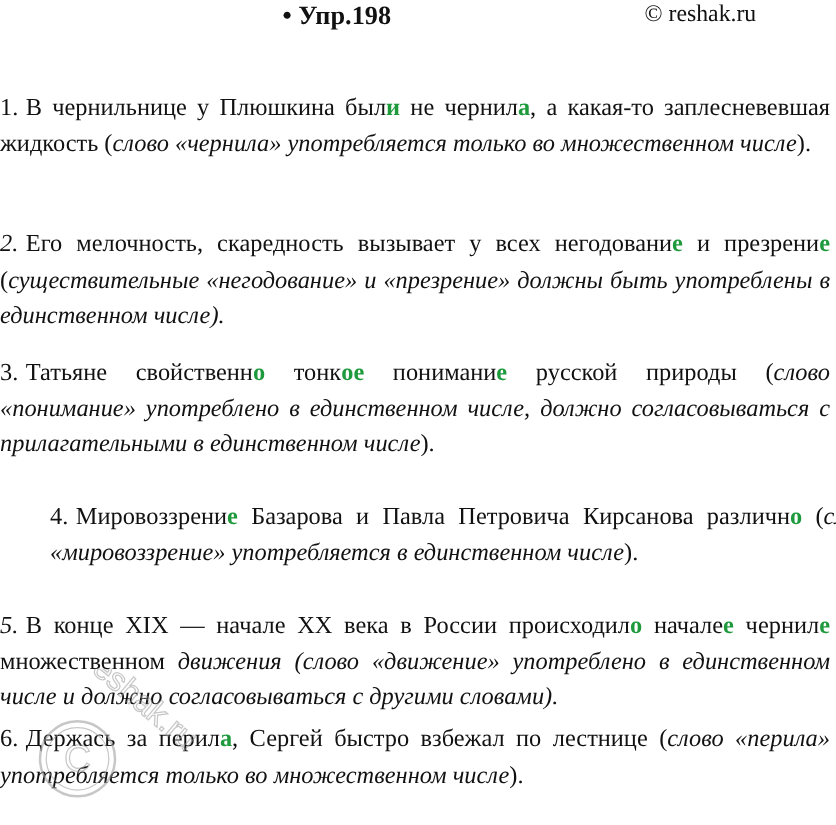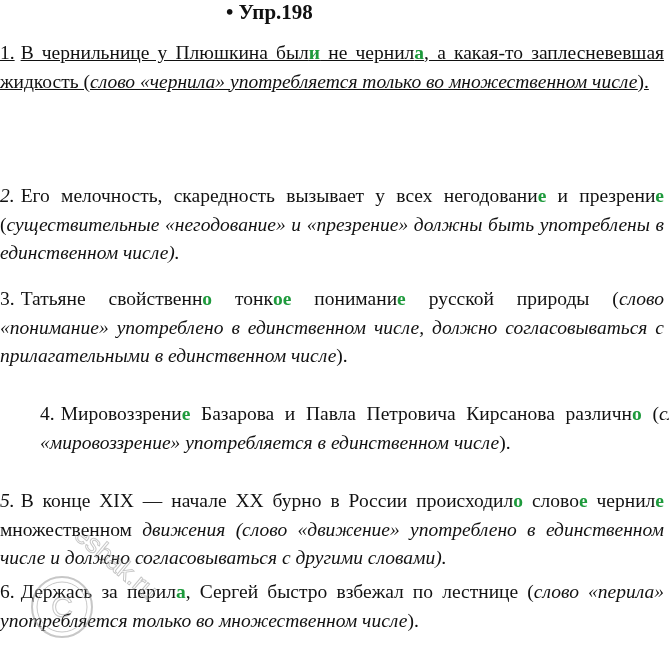--- a/index.html
+++ b/index.html
@@ -45,52 +45,53 @@
       line-height: 28.5px;
       text-align: justify;
       margin: 0;
     }
     .para .num { margin-right: 6px; }
     .para .it { font-style: italic; }
     .hl {
       color: #1e9a3c;
       font-weight: bold;
     }
-    #p1 { top: 39px; text-decoration: underline; }
+    #p1 { top: 73px; }
     #p2 { top: 182px; }
     #p3 { top: 285px; font-family: Liberation Serif, serif; }
     #p4 { top: 400px; margin-left: 40px; }
     #p5 { top: 487px; }
     #p6 { top: 578px; }
     .watermark {
       position: absolute;
       left: 20px;
       top: 535px;
       width: 150px;
       height: 110px;
       pointer-events: none;
       opacity: 0.55;
     }
   </style>
 </head>
 <body>
 
 <div class="header">
   <span class="header-title">• Упр.198</span>
+  <span class="header-copy">© reshak.ru</span>
 </div>
 
 <p class="para" id="p1"><span class="num">1.</span><span>В чернильнице у Плюшкина был</span><span class="hl">и</span><span> не чернил</span><span class="hl">а</span><span>, а какая-то заплесневевшая жидкость (</span><span class="it">слово «чернила» употребляется только во множественном числе</span><span>).</span></p>
 
 <p class="para" id="p2"><span class="num it">2.</span><span>Его мелочность, скаредность вызывает у всех негодовани</span><span class="hl">е</span><span> и презрени</span><span class="hl">е</span><span> (</span><span class="it">существительные «негодование» и «презрение» должны быть употреблены в единственном числе).</span></p>
 
 <p class="para" id="p3"><span class="num">3.</span><span>Татьяне свойственн</span><span class="hl">о</span><span> тонк</span><span class="hl">ое</span><span> пониман</span><span>и</span><span class="hl">е</span><span> русской природы (</span><span class="it">слово «понимание» употреблено в единственном числе, должно согласовываться с прилагательными в единственном числе</span><span>).</span></p>
 
 <p class="para" id="p4"><span class="num">4.</span><span>Мировоззрени</span><span class="hl">е</span><span> Базарова и Павла Петровича Кирсанова различн</span><span class="hl">о</span><span> (</span><span class="it">слово «мировоззрение» употребляется в единственном числе</span><span>).</span></p>
 
-<p class="para" id="p5"><span class="num it">5.</span><span>В конце XIX — начале XX бурно в России происходил</span><span class="hl">о</span><span> слово</span><span class="hl">е</span><span> чернил</span><span class="hl">е</span><span> множественном </span><span class="it">движения (слово «движение» употреблено в единственном числе и должно согласовываться с другими словами).</span></p>
+<p class="para" id="p5"><span class="num it">5.</span><span>В конце XIX — начале XX века в России происходил</span><span class="hl">о</span><span> начале</span><span class="hl">е</span><span> чернил</span><span class="hl">е</span><span> множественном </span><span class="it">движения (слово «движение» употреблено в единственном числе и должно согласовываться с другими словами).</span></p>
 
 <p class="para" id="p6"><span class="num">6.</span><span>Держась за перил</span><span class="hl">а</span><span>, Сергей быстро взбежал по лестнице (</span><span class="it">слово «перила» употребляется только во множественном числе</span><span>).</span></p>
 
 <div class="watermark">
   <svg width="150" height="110" viewBox="0 0 150 110">
     <circle cx="42" cy="72" r="30" fill="none" stroke="#9a9a9a" stroke-width="2"></circle>
     <circle cx="42" cy="72" r="25" fill="none" stroke="#9a9a9a" stroke-width="1"></circle>
     <text x="42" y="82" font-size="30" text-anchor="middle" fill="none" stroke="#9a9a9a" stroke-width="1" font-family="Liberation Sans, sans-serif">C</text>
     <text x="30" y="20" font-size="26" fill="none" stroke="#9a9a9a" stroke-width="1" font-family="Liberation Sans, sans-serif" transform="rotate(40 70 30)">reshak.ru</text>
   </svg>

